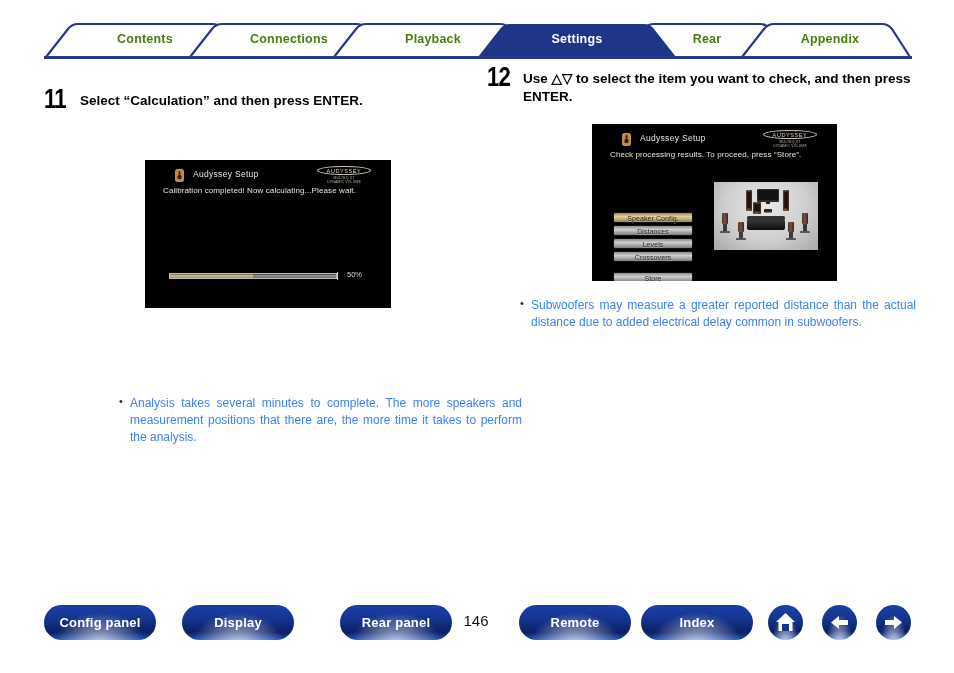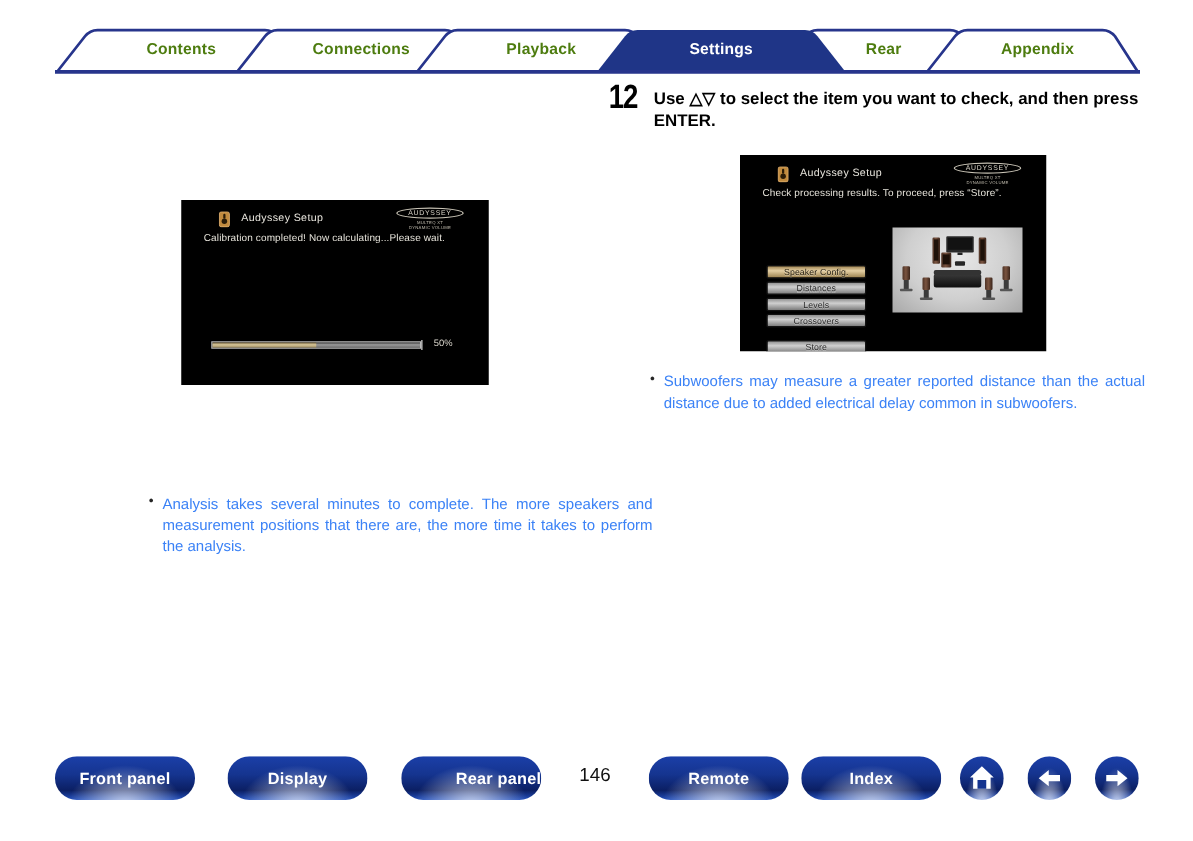--- a/index.html
+++ b/index.html
@@ -284,20 +284,24 @@
   <div class="tab-label" style="left:200px; width:90px;">Connections</div>
   <div class="tab-label" style="left:344px; width:90px;">Playback</div>
   <div class="tab-label active" style="left:488px; width:90px;">Settings</div>
   <div class="tab-label" style="left:618px; width:90px;">Rear</div>
   <div class="tab-label" style="left:738px; width:96px;">Appendix</div>
 </div>
 
 <div class="col-left">
 
 
+  <div class="step" style="margin-top:22px;">
+    <div class="step-num">11</div>
+    <div class="step-text">Select “Calculation” and then press ENTER.</div>
+  </div>
 
   <div class="osd osd-1">
     <div class="osd-head">
       <svg class="mic-icon" viewBox="0 0 9 13">
         <rect x="0.5" y="0.5" width="8" height="12" rx="1.6" fill="#c08a3e" stroke="#e0b070" stroke-width="0.7"></rect>
         <circle cx="4.5" cy="8" r="2.2" fill="#2a1c08"></circle>
         <rect x="3.6" y="2" width="1.8" height="4" rx="0.9" fill="#2a1c08"></rect>
       </svg>
       <div class="osd-title">Audyssey Setup</div>
       <div class="aud-logo">
@@ -399,23 +403,23 @@
         <rect x="72" y="56" width="10" height="2" rx="0.6" fill="#555"></rect>
       </svg>
     </div>
 
   </div>
 
   <div class="note" style="position:absolute; left:33px; top:227px; width:385px;">Subwoofers may measure a greater reported distance than the actual distance due to added electrical delay common in subwoofers.</div>
 </div>
 
 <div class="footer">
-  <div class="pill" style="left:44px; width:112px;">Front panel</div>
+  <div class="pill" style="left:44px; width:112px;">Config panel</div>
   <div class="pill" style="left:182px; width:112px;">Display</div>
-  <div class="pill" style="left:321px; width:112px;text-align:right;">Rear panel</div>
+  <div class="pill" style="left:340px; width:112px;">Rear panel</div>
 
   <div class="pagenum">146</div>
 
   <div class="pill" style="left:641px; width:112px;">Index</div>
   <div class="pill" style="left:519px; width:112px;">Remote</div>
 
   <div class="circ" style="left:768px;">
     <svg width="35" height="35" viewBox="0 0 35 35">
       <path d="M17.5 8 L27 17 L24.5 17 L24.5 26 L10.5 26 L10.5 17 L8 17 Z" fill="#ffffff"></path>
       <rect x="14" y="19" width="7" height="7" fill="#15348f"></rect>

